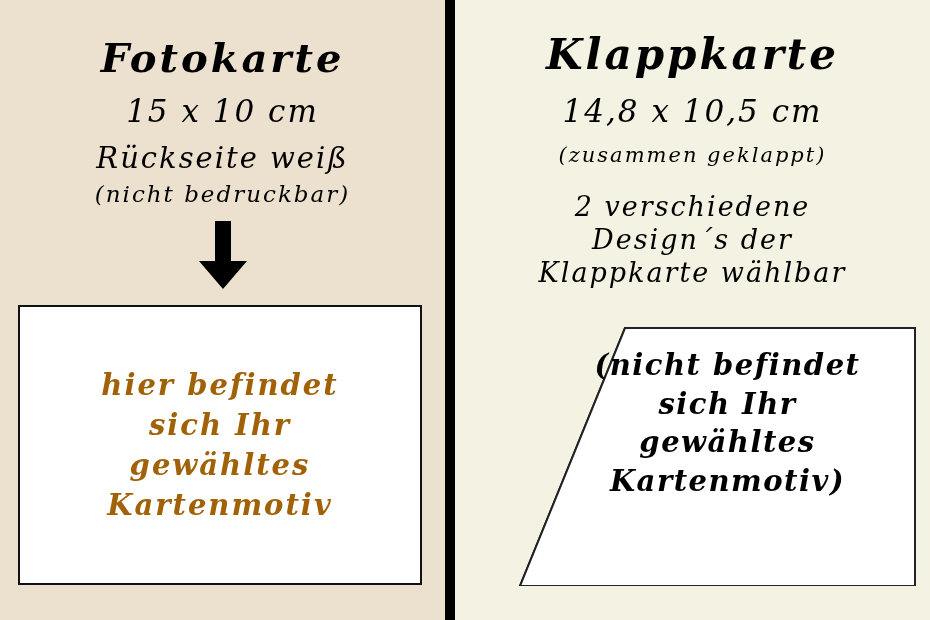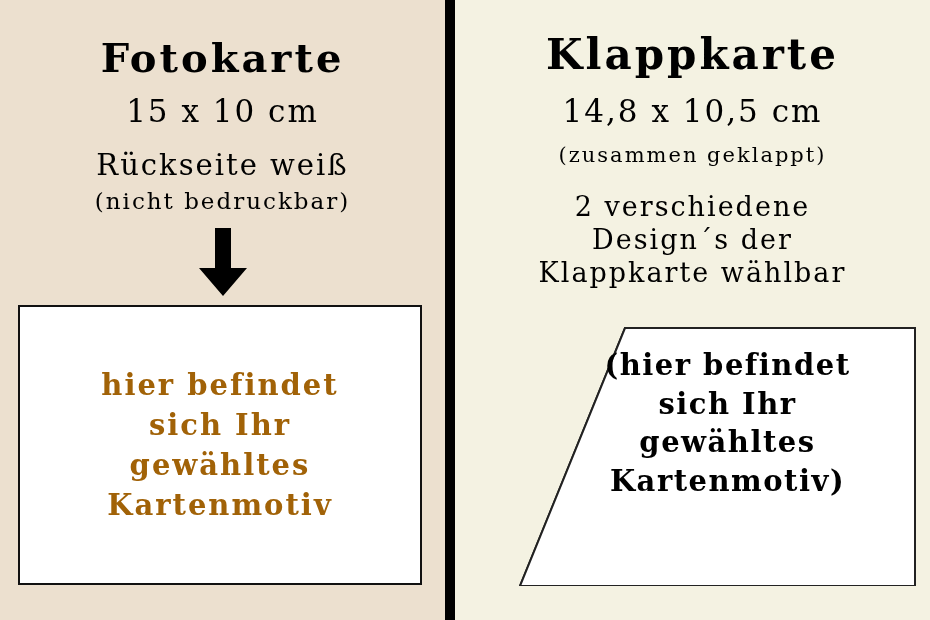--- a/index.html
+++ b/index.html
@@ -16,20 +16,21 @@
   #page {
     position: relative;
     width: 930px;
     height: 620px;
     display: flex;
   }
   .panel {
     position: relative;
     height: 620px;
     overflow: hidden;
+    font-style: italic;
   }
   .panel-left {
     width: 445px;
     background: #ece0cf;
   }
   .divider {
     width: 10px;
     height: 620px;
     background: #000000;
     flex: 0 0 10px;
@@ -62,21 +63,21 @@
   .sub-size {
     font-size: 31px;
     margin-top: 12px;
   }
   .sub-size-r {
     font-size: 31px;
     margin-top: 14px;
   }
   .sub-line {
     font-size: 29px;
-    margin-top: 19px;
+    margin-top: 12px;
   }
   .sub-small {
     font-size: 23px;
     margin-top: 6px;
   }
   .sub-small-r {
     font-size: 21px;
     margin-top: 14px;
   }
   .gap-block {
@@ -303,20 +304,20 @@
       </svg>
 
       <svg class="tent-front" viewBox="0 0 465 276" preserveAspectRatio="none">
 
         <polygon points="60,276 165,18 175,18 175,276" fill="#ffffff" stroke="#222" stroke-width="2"></polygon>
 
         <polygon points="165,18 455,18 455,276 60,276" fill="#ffffff" stroke="#222" stroke-width="2"></polygon>
       </svg>
 
       <div class="tent-front-text">
-        <div>(hier befindet</div>
+        <div>(nicht befindet</div>
         <div>sich Ihr</div>
         <div>gewähltes</div>
         <div>Kartenmotiv)</div>
       </div>
     </div>
   </div>
 </div>
 
 </body></html>

